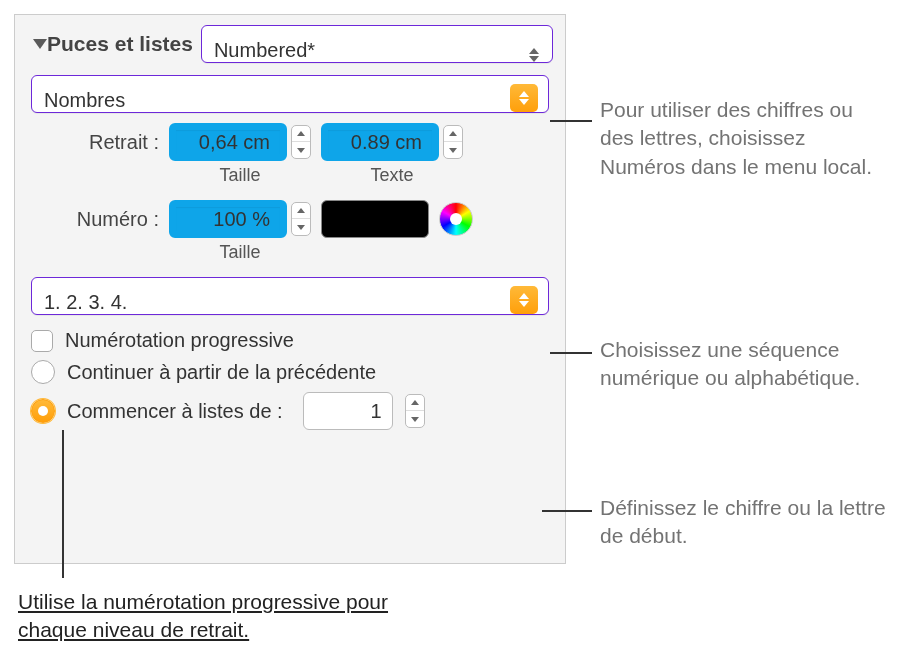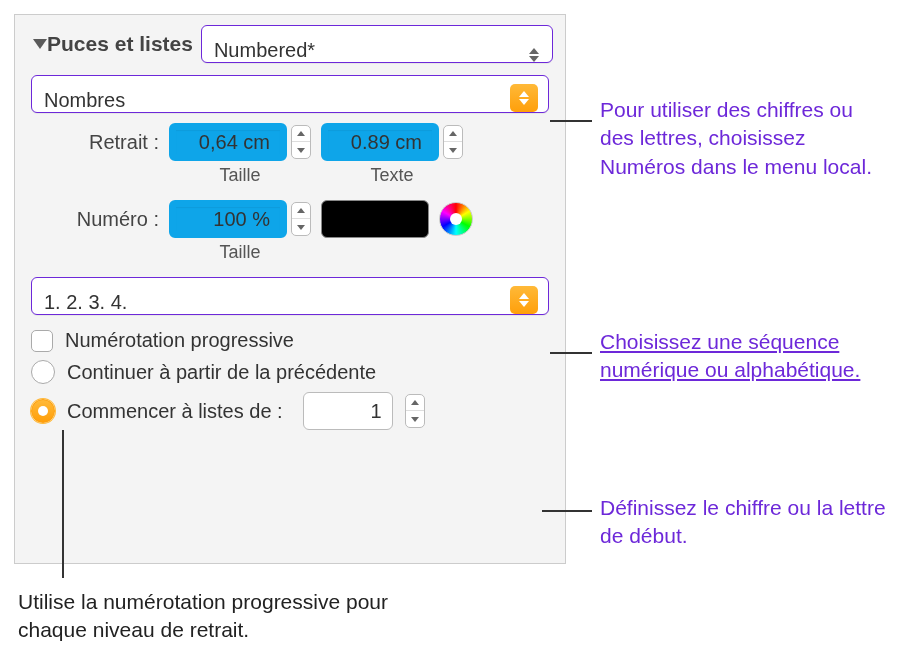--- a/index.html
+++ b/index.html
@@ -251,21 +251,21 @@
       align-items: center;
       justify-content: flex-end;
       padding: 0 10px;
       font-size: 20px;
       margin-left: 8px;
     }
     
     .callout {
       position: absolute;
       font-size: 21px;
-      color: #6d28d9;
+      color: #737373;
       line-height: 1.35;
     }
     .callout-line {
       position: absolute;
       height: 2px;
       background: #333;
     }
     .bottom-callout {
       position: absolute;
       left: 18px;
@@ -376,19 +376,19 @@
         <div class="s-up"></div>
         <div class="s-down"></div>
       </div>
   </div>
 </div>
 
 <div class="callout-line" style="left:550px; top:120px; width:42px;"></div>
 <div class="callout" style="left:600px; top:96px; width:290px;">Pour utiliser des chiffres ou des lettres, choisissez Numéros dans le menu local.</div>
 
 <div class="callout-line" style="left:550px; top:352px; width:42px;"></div>
-<div class="callout" style="left:600px; top:328px; width:290px;text-decoration:underline;">Choisissez une séquence numérique ou alphabétique.</div>
+<div class="callout" style="left:600px; top:336px; width:290px;">Choisissez une séquence numérique ou alphabétique.</div>
 
 <div class="callout-line" style="left:542px; top:510px; width:50px;"></div>
 <div class="callout" style="left:600px; top:494px; width:290px;">Définissez le chiffre ou la lettre de début.</div>
 
 <div class="bottom-line" style="left:62px; top:430px; height:148px;"></div>
-<div class="bottom-callout" style="width:430px;">Utilise la numérotation progressive pour chaque niveau de retrait.</div>
+<div class="bottom-callout" style="width:430px;text-decoration:underline;">Utilise la numérotation progressive pour chaque niveau de retrait.</div>
 
 </body></html>

